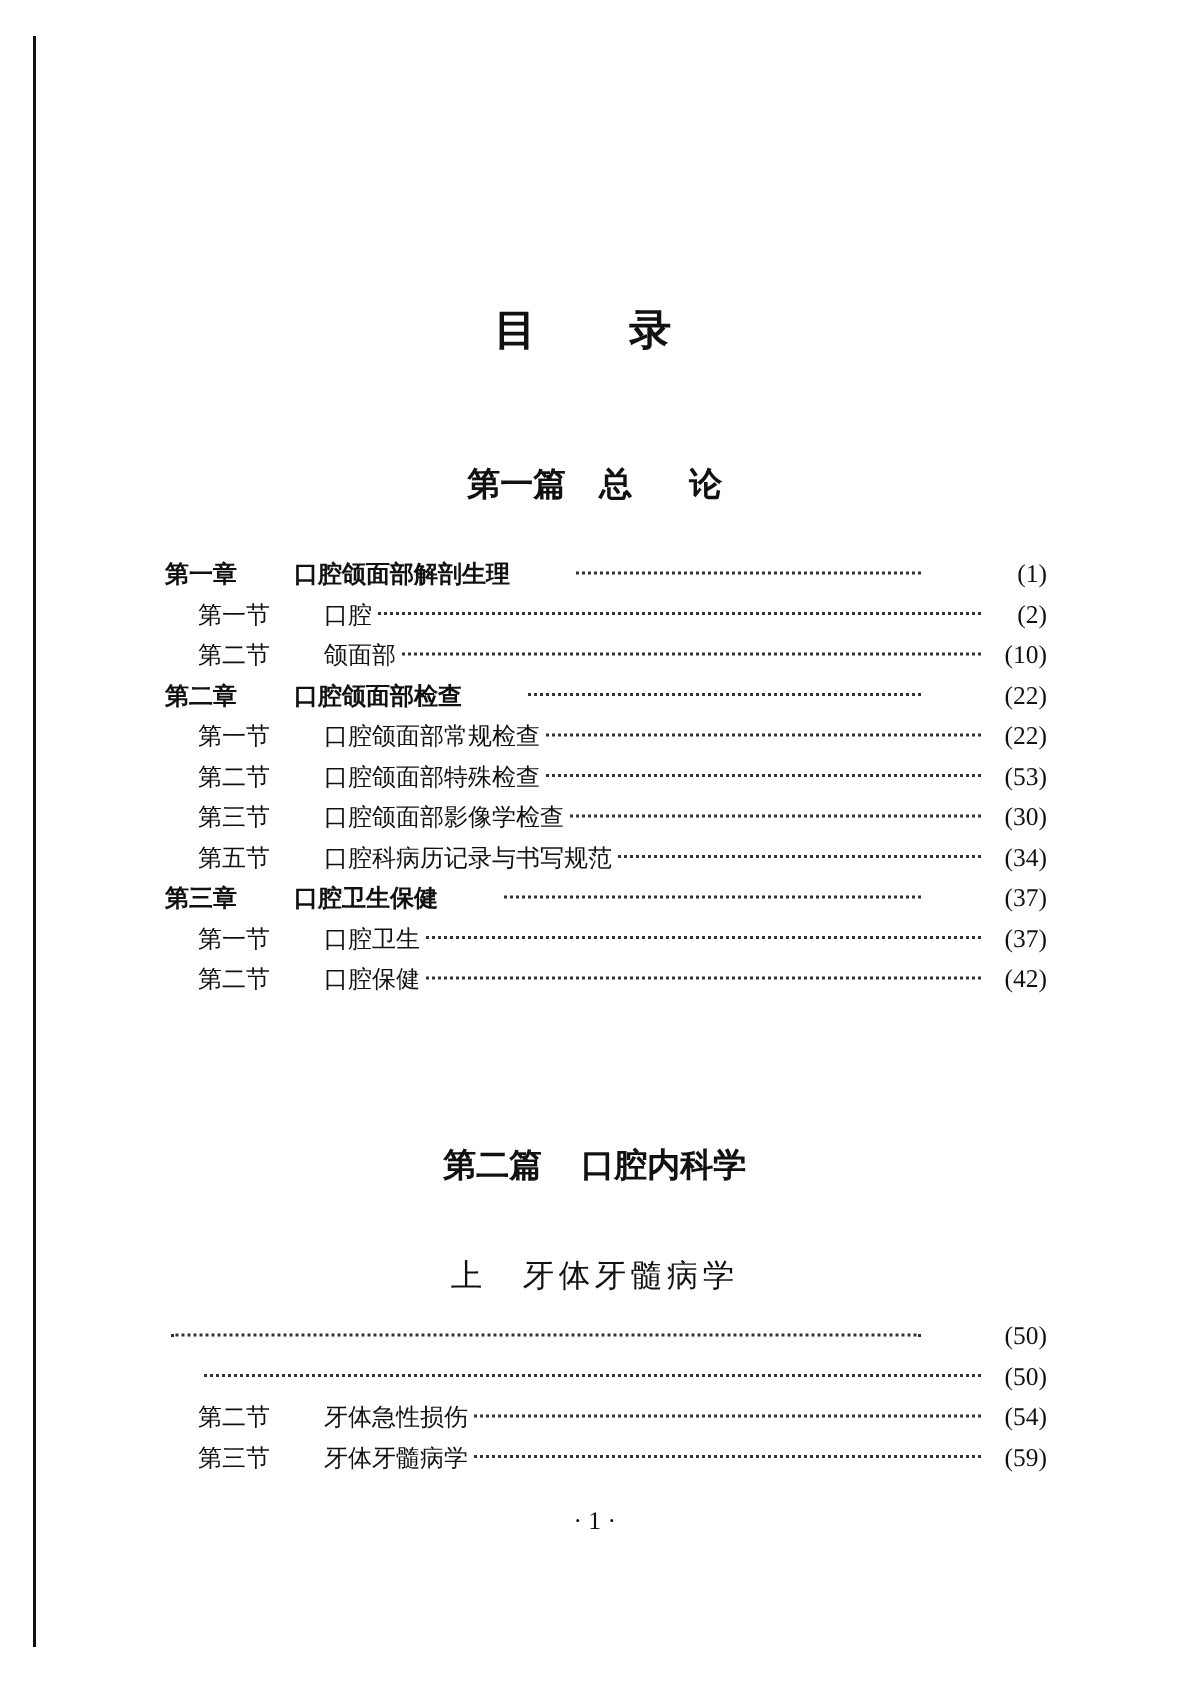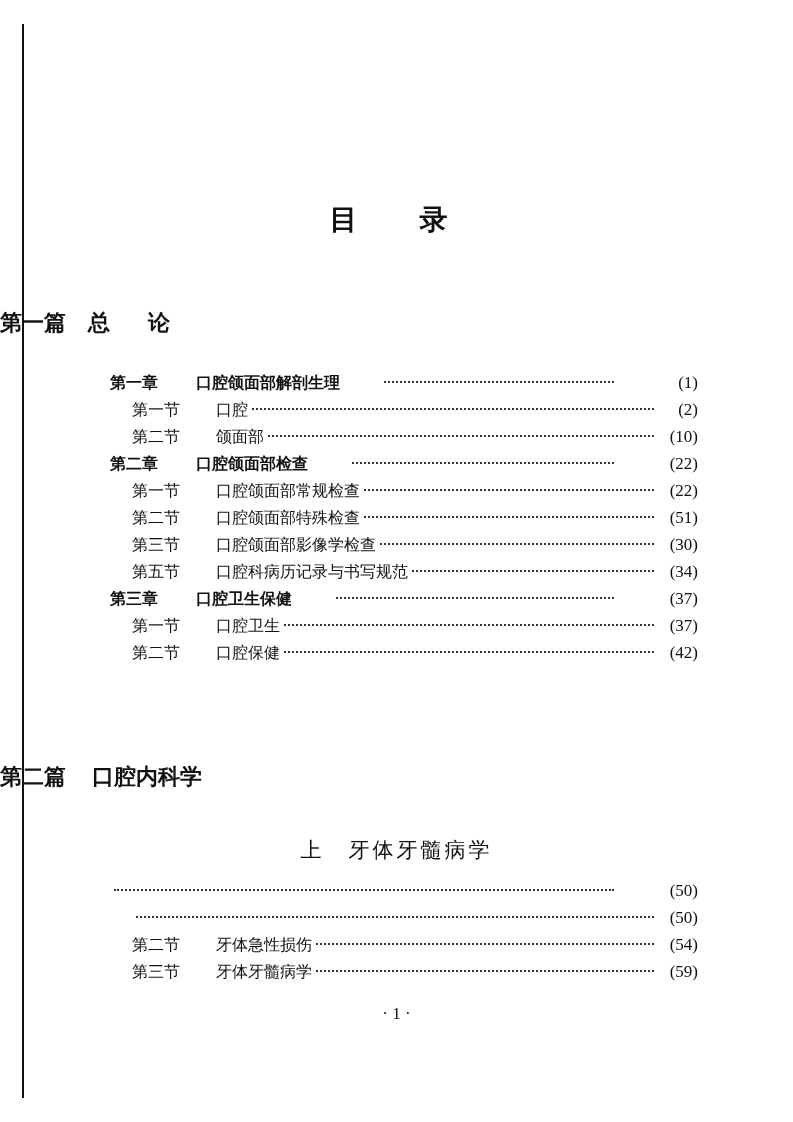--- a/index.html
+++ b/index.html
@@ -32,20 +32,21 @@
       font-family: "DejaVu Sans", "Liberation Sans", sans-serif;
       font-weight: bold;
       font-size: 28px;
       letter-spacing: 0;
     }
     .page-title .gap { display: inline-block; width: 62px; }
     .part-heading {
       position: absolute;
       left: 0;
       width: 793px;
+      text-align: center;
       font-family: "DejaVu Sans", "Liberation Sans", sans-serif;
       font-weight: bold;
       font-size: 22px;
     }
     .part-heading .gap { display: inline-block; }
     .sub-heading {
       position: absolute;
       left: 0;
       width: 793px;
       text-align: center;
@@ -141,21 +142,21 @@
     <span class="toc-page">(22)</span>
   </div>
   <div class="toc-row section">
     <span class="toc-label"><span class="toc-num">第一节</span><span>口腔颌面部常规检查</span></span>
     <span class="toc-leader"></span>
     <span class="toc-page">(22)</span>
   </div>
   <div class="toc-row section">
     <span class="toc-label"><span class="toc-num">第二节</span><span>口腔颌面部特殊检查</span></span>
     <span class="toc-leader"></span>
-    <span class="toc-page">(51)</span>
+    <span class="toc-page">(53)</span>
   </div>
   <div class="toc-row section">
     <span class="toc-label"><span class="toc-num">第三节</span><span>口腔颌面部影像学检查</span></span>
     <span class="toc-leader"></span>
     <span class="toc-page">(30)</span>
   </div>
   <div class="toc-row section">
     <span class="toc-label"><span class="toc-num">第五节</span><span>口腔科病历记录与书写规范</span></span>
     <span class="toc-leader"></span>
     <span class="toc-page">(34)</span>

